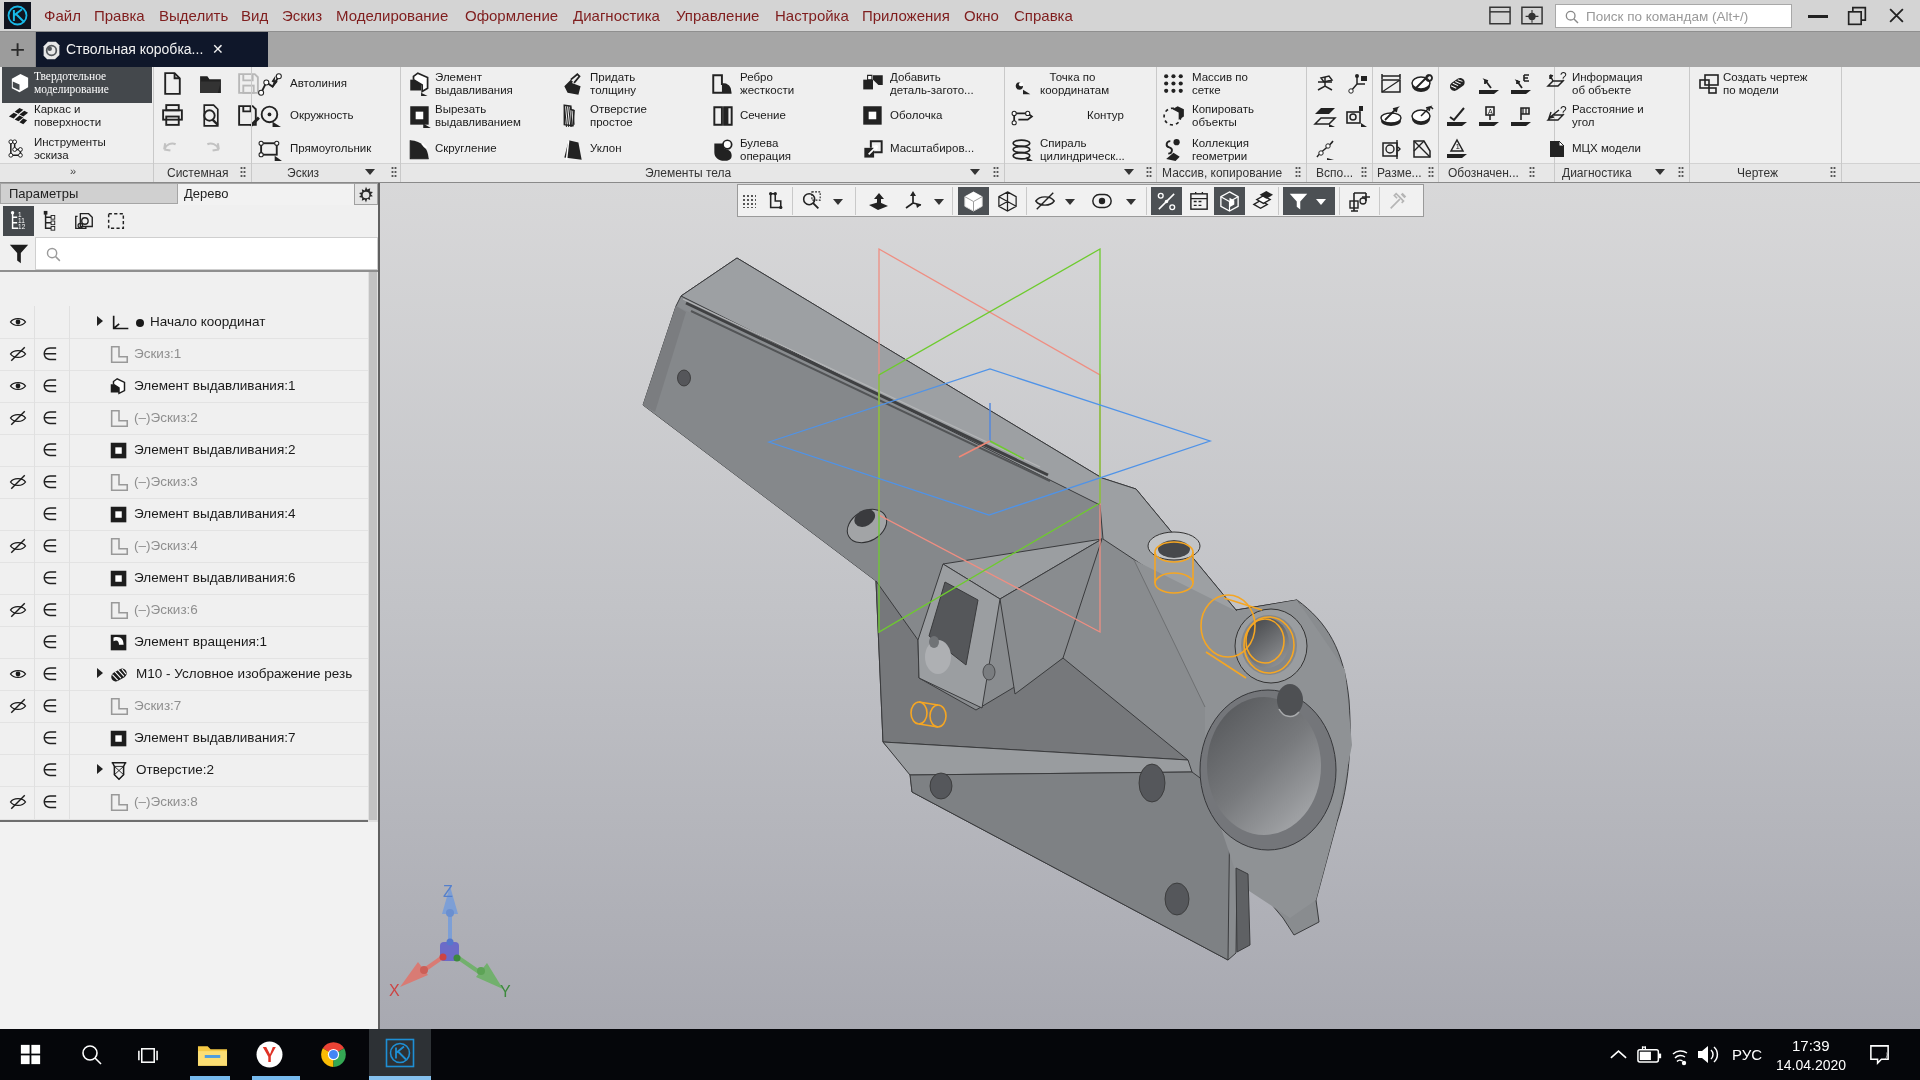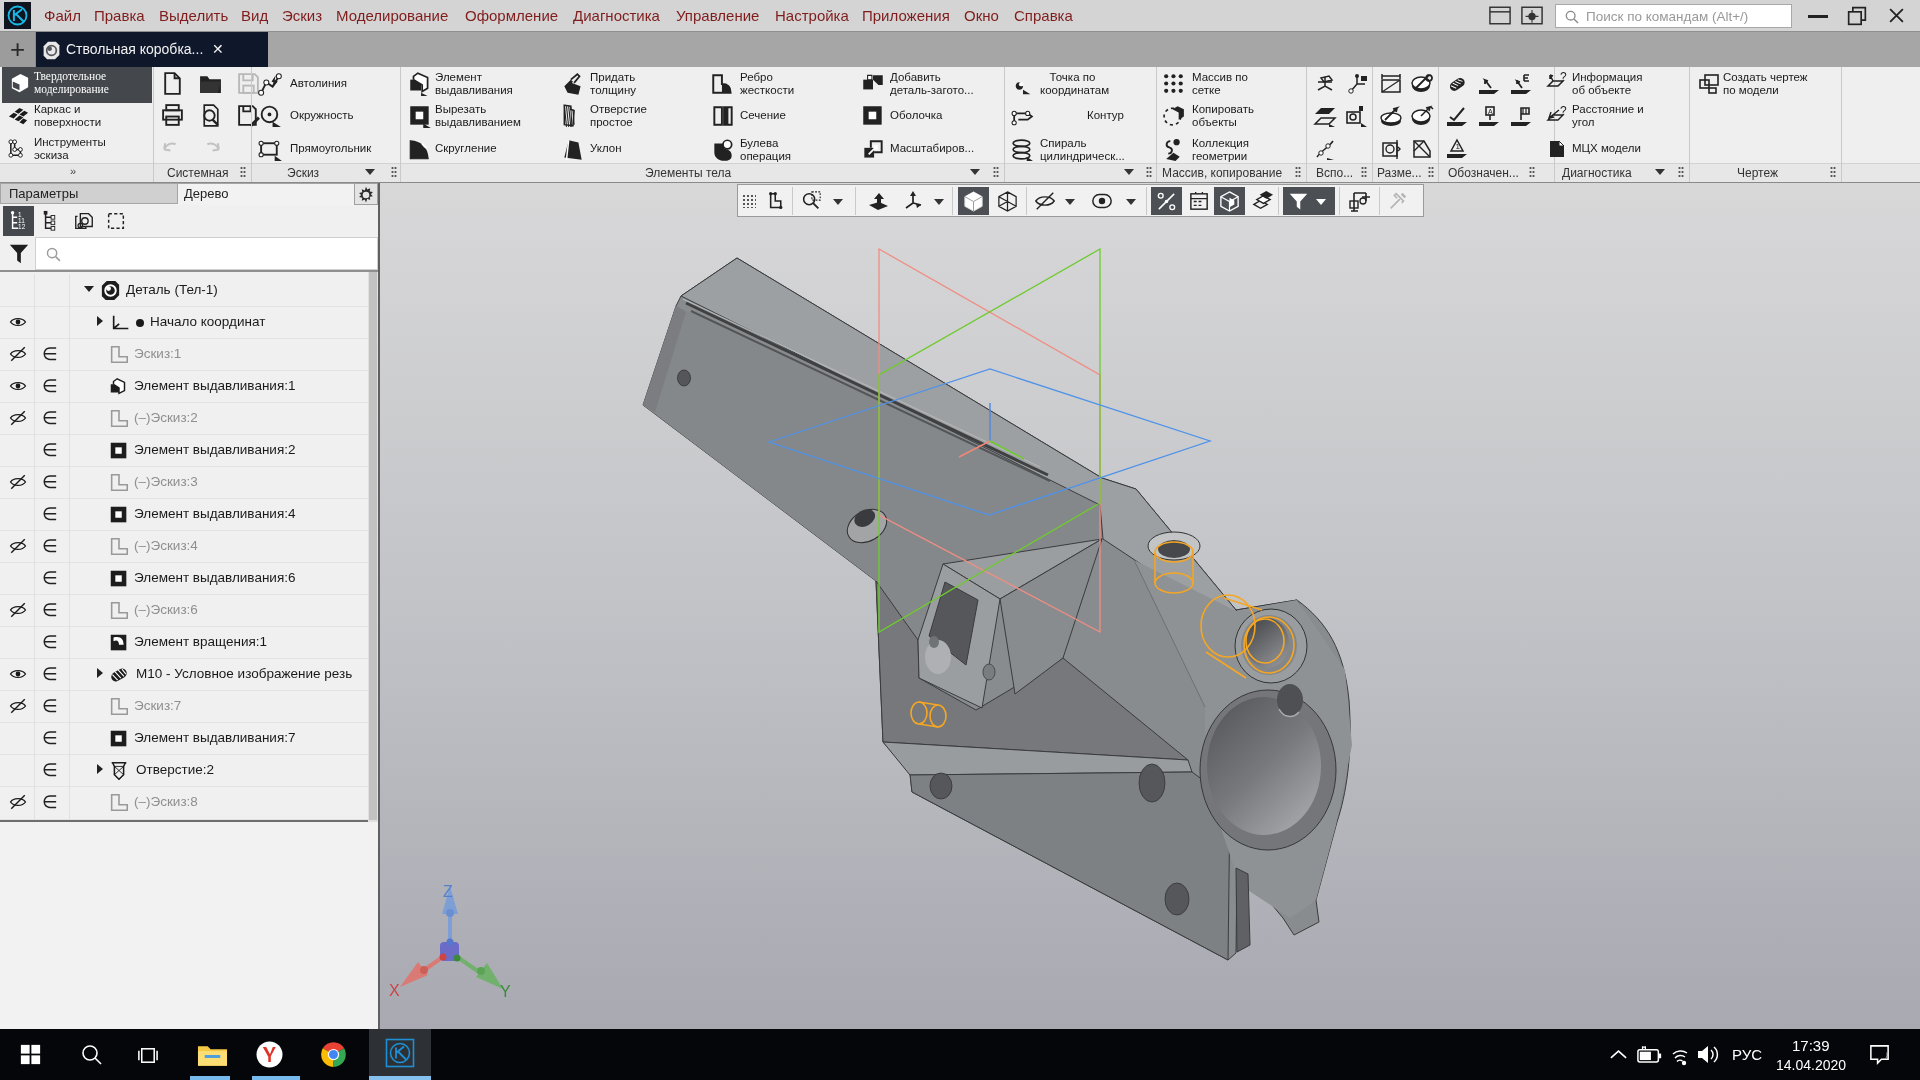--- a/index.html
+++ b/index.html
@@ -529,31 +529,20 @@
           <path d="M2,2 h20 l-8,9 v11 l-4,-3 v-8 z" fill="#1e1e1e"></path>
         </svg>
       <div id="filterbox">
         <svg class="abs" style="left:9px;top:8px" width="17" height="17" viewBox="0 0 24 24">
             <circle cx="10" cy="10" r="6.5" fill="none" stroke="#9a9a9a" stroke-width="2"></circle>
             <path d="M15,15 L21,21" stroke="#9a9a9a" stroke-width="2"></path>
           </svg>
       </div>
     </div>
     <div id="tree">
-      <div class="trow" style="top:2px">
-          <div class="ecell"></div>
-          <div class="mcell"></div>
-        <span class="abs" style="left:84px;top:12px;width:0;height:0;border-left:5px solid transparent;border-right:5px solid transparent;border-top:6px solid #222;"></span>
-        <svg class="abs" style="left:99px;top:5px" width="23" height="23" viewBox="0 0 24 24">
-            <path d="M3,7 l5,-5 h9 l4,4 v11 l-5,5 H7 L3,18 Z" fill="#1d1d1d"></path>
-            <circle cx="12" cy="12" r="5.5" fill="none" stroke="#fff" stroke-width="2"></circle>
-            <circle cx="10" cy="10" r="2.5" fill="#fff"></circle>
-          </svg>
-        <span class="tname" style="left:126px">Деталь (Тел-1)</span>
-      </div>
       <div class="trow" style="top:34px">
           <div class="ecell">
         <svg class="abs" style="left:8px;top:7px" width="20" height="18" viewBox="0 0 24 24">
               <path d="M2,12 C6,6 18,6 22,12 C18,18 6,18 2,12 Z" fill="none" stroke="#1a1a1a" stroke-width="1.8"></path>
               <circle cx="12" cy="12" r="3.2" fill="#1a1a1a"></circle>
             </svg>
           </div>
           <div class="mcell"></div>
         <span class="abs" style="left:97px;top:10px;width:0;height:0;border-top:5px solid transparent;border-bottom:5px solid transparent;border-left:6px solid #222;"></span>
         <svg class="abs" style="left:110px;top:6px" width="22" height="22" viewBox="0 0 24 24">

